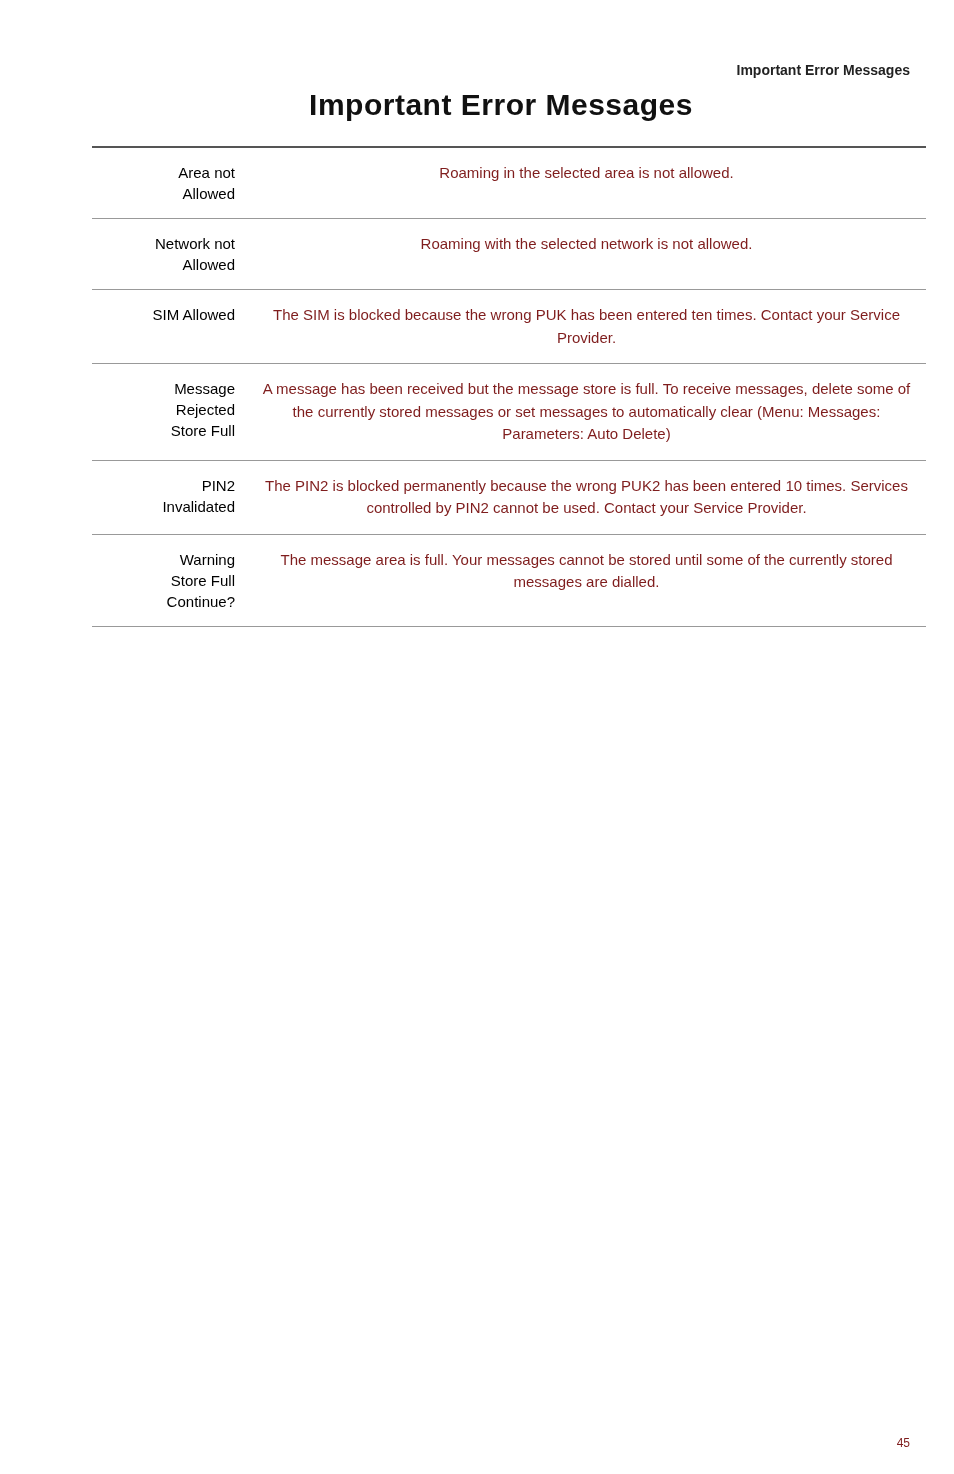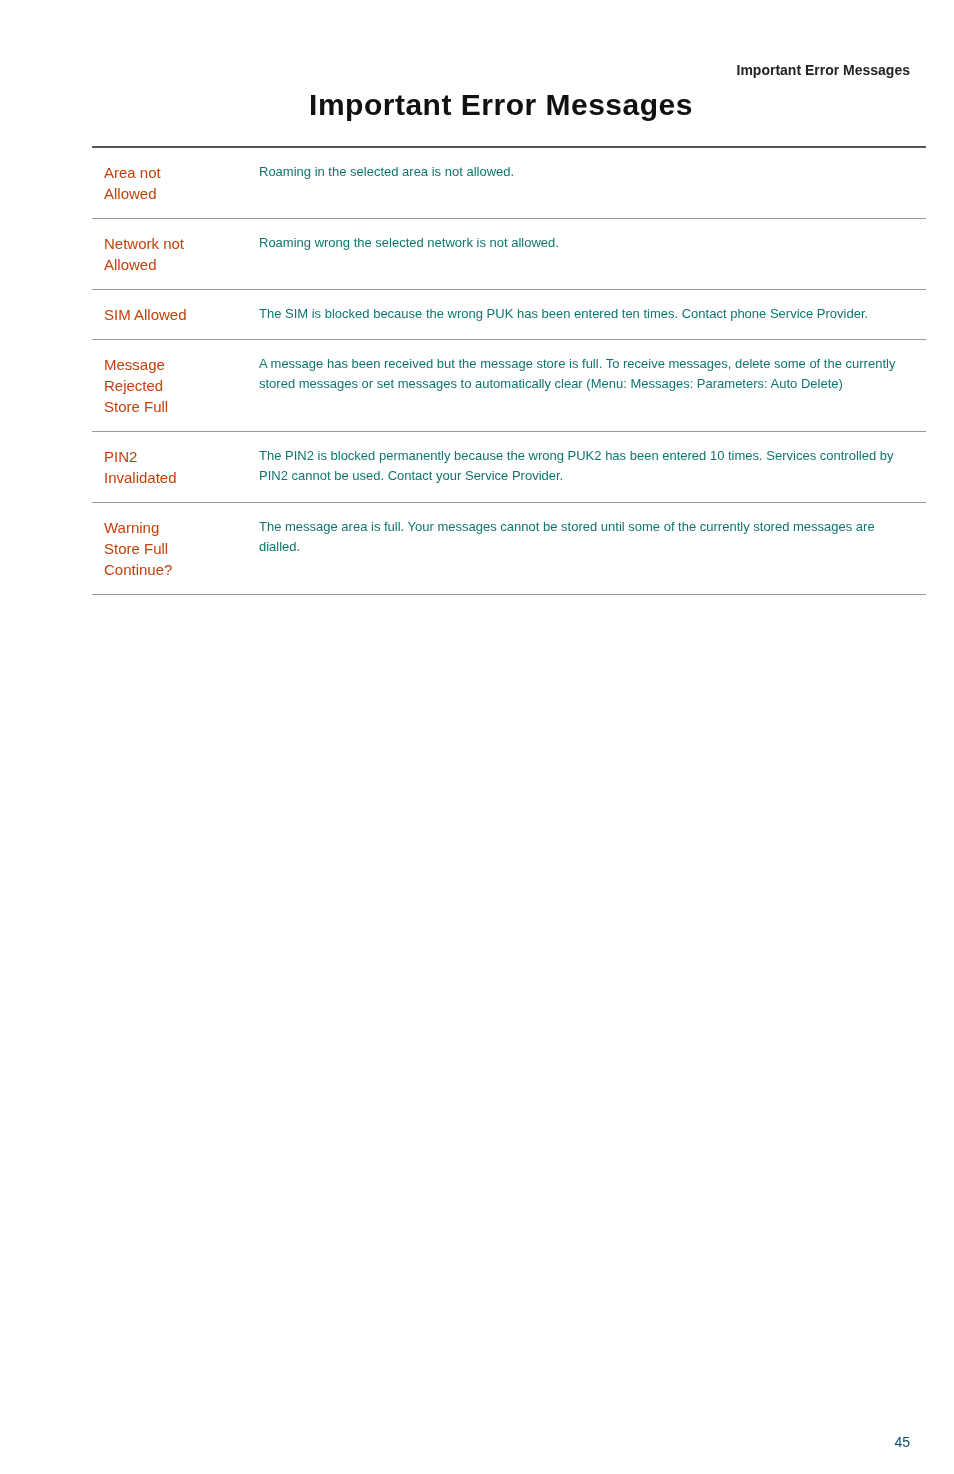--- a/index.html
+++ b/index.html
@@ -58,60 +58,62 @@
 
     .error-table td {
       padding: 14px 12px;
       vertical-align: top;
     }
 
     .error-name {
       width: 155px;
       min-width: 140px;
       font-size: 15px;
-      color: #c2410c;
+      color: #000000;
       line-height: 1.4;
+      text-align: right;
     }
 
     .error-desc {
-      font-size: 13px;
-      color: #0f766e;
+      font-size: 15px;
+      color: #7f1d1d;
       line-height: 1.5;
+      text-align: center;
     }
 
     .page-number {
       position: absolute;
       bottom: 40px;
       right: 60px;
-      font-size: 14px;
-      color: #0c4a6e;
+      font-size: 12px;
+      color: #7f1d1d;
     }
   </style>
 </head>
 <body>
 
 <div class="page-container">
 
   <div class="header-right">Important Error Messages</div>
 
   <h1 class="page-title">Important Error Messages</h1>
 
   <table class="error-table">
     <tbody id="error-tbody">
     <tr>
           <td class="error-name">Area not<br>Allowed</td>
           <td class="error-desc">Roaming in the selected area is not allowed.</td>
         </tr>
         <tr>
           <td class="error-name">Network not<br>Allowed</td>
-          <td class="error-desc">Roaming wrong the selected network is not allowed.</td>
+          <td class="error-desc">Roaming with the selected network is not allowed.</td>
         </tr>
         <tr>
           <td class="error-name">SIM Allowed</td>
-          <td class="error-desc">The SIM is blocked because the wrong PUK has been entered ten times. Contact phone Service Provider.</td>
+          <td class="error-desc">The SIM is blocked because the wrong PUK has been entered ten times. Contact your Service Provider.</td>
         </tr>
         <tr>
           <td class="error-name">Message<br>Rejected<br>Store Full</td>
           <td class="error-desc">A message has been received but the message store is full. To receive messages, delete some of the currently stored messages or set messages to automatically clear (Menu: Messages: Parameters: Auto Delete)</td>
         </tr>
         <tr>
           <td class="error-name">PIN2<br>Invalidated</td>
           <td class="error-desc">The PIN2 is blocked permanently because the wrong PUK2 has been entered 10 times. Services controlled by PIN2 cannot be used. Contact your Service Provider.</td>
         </tr>
         <tr>

